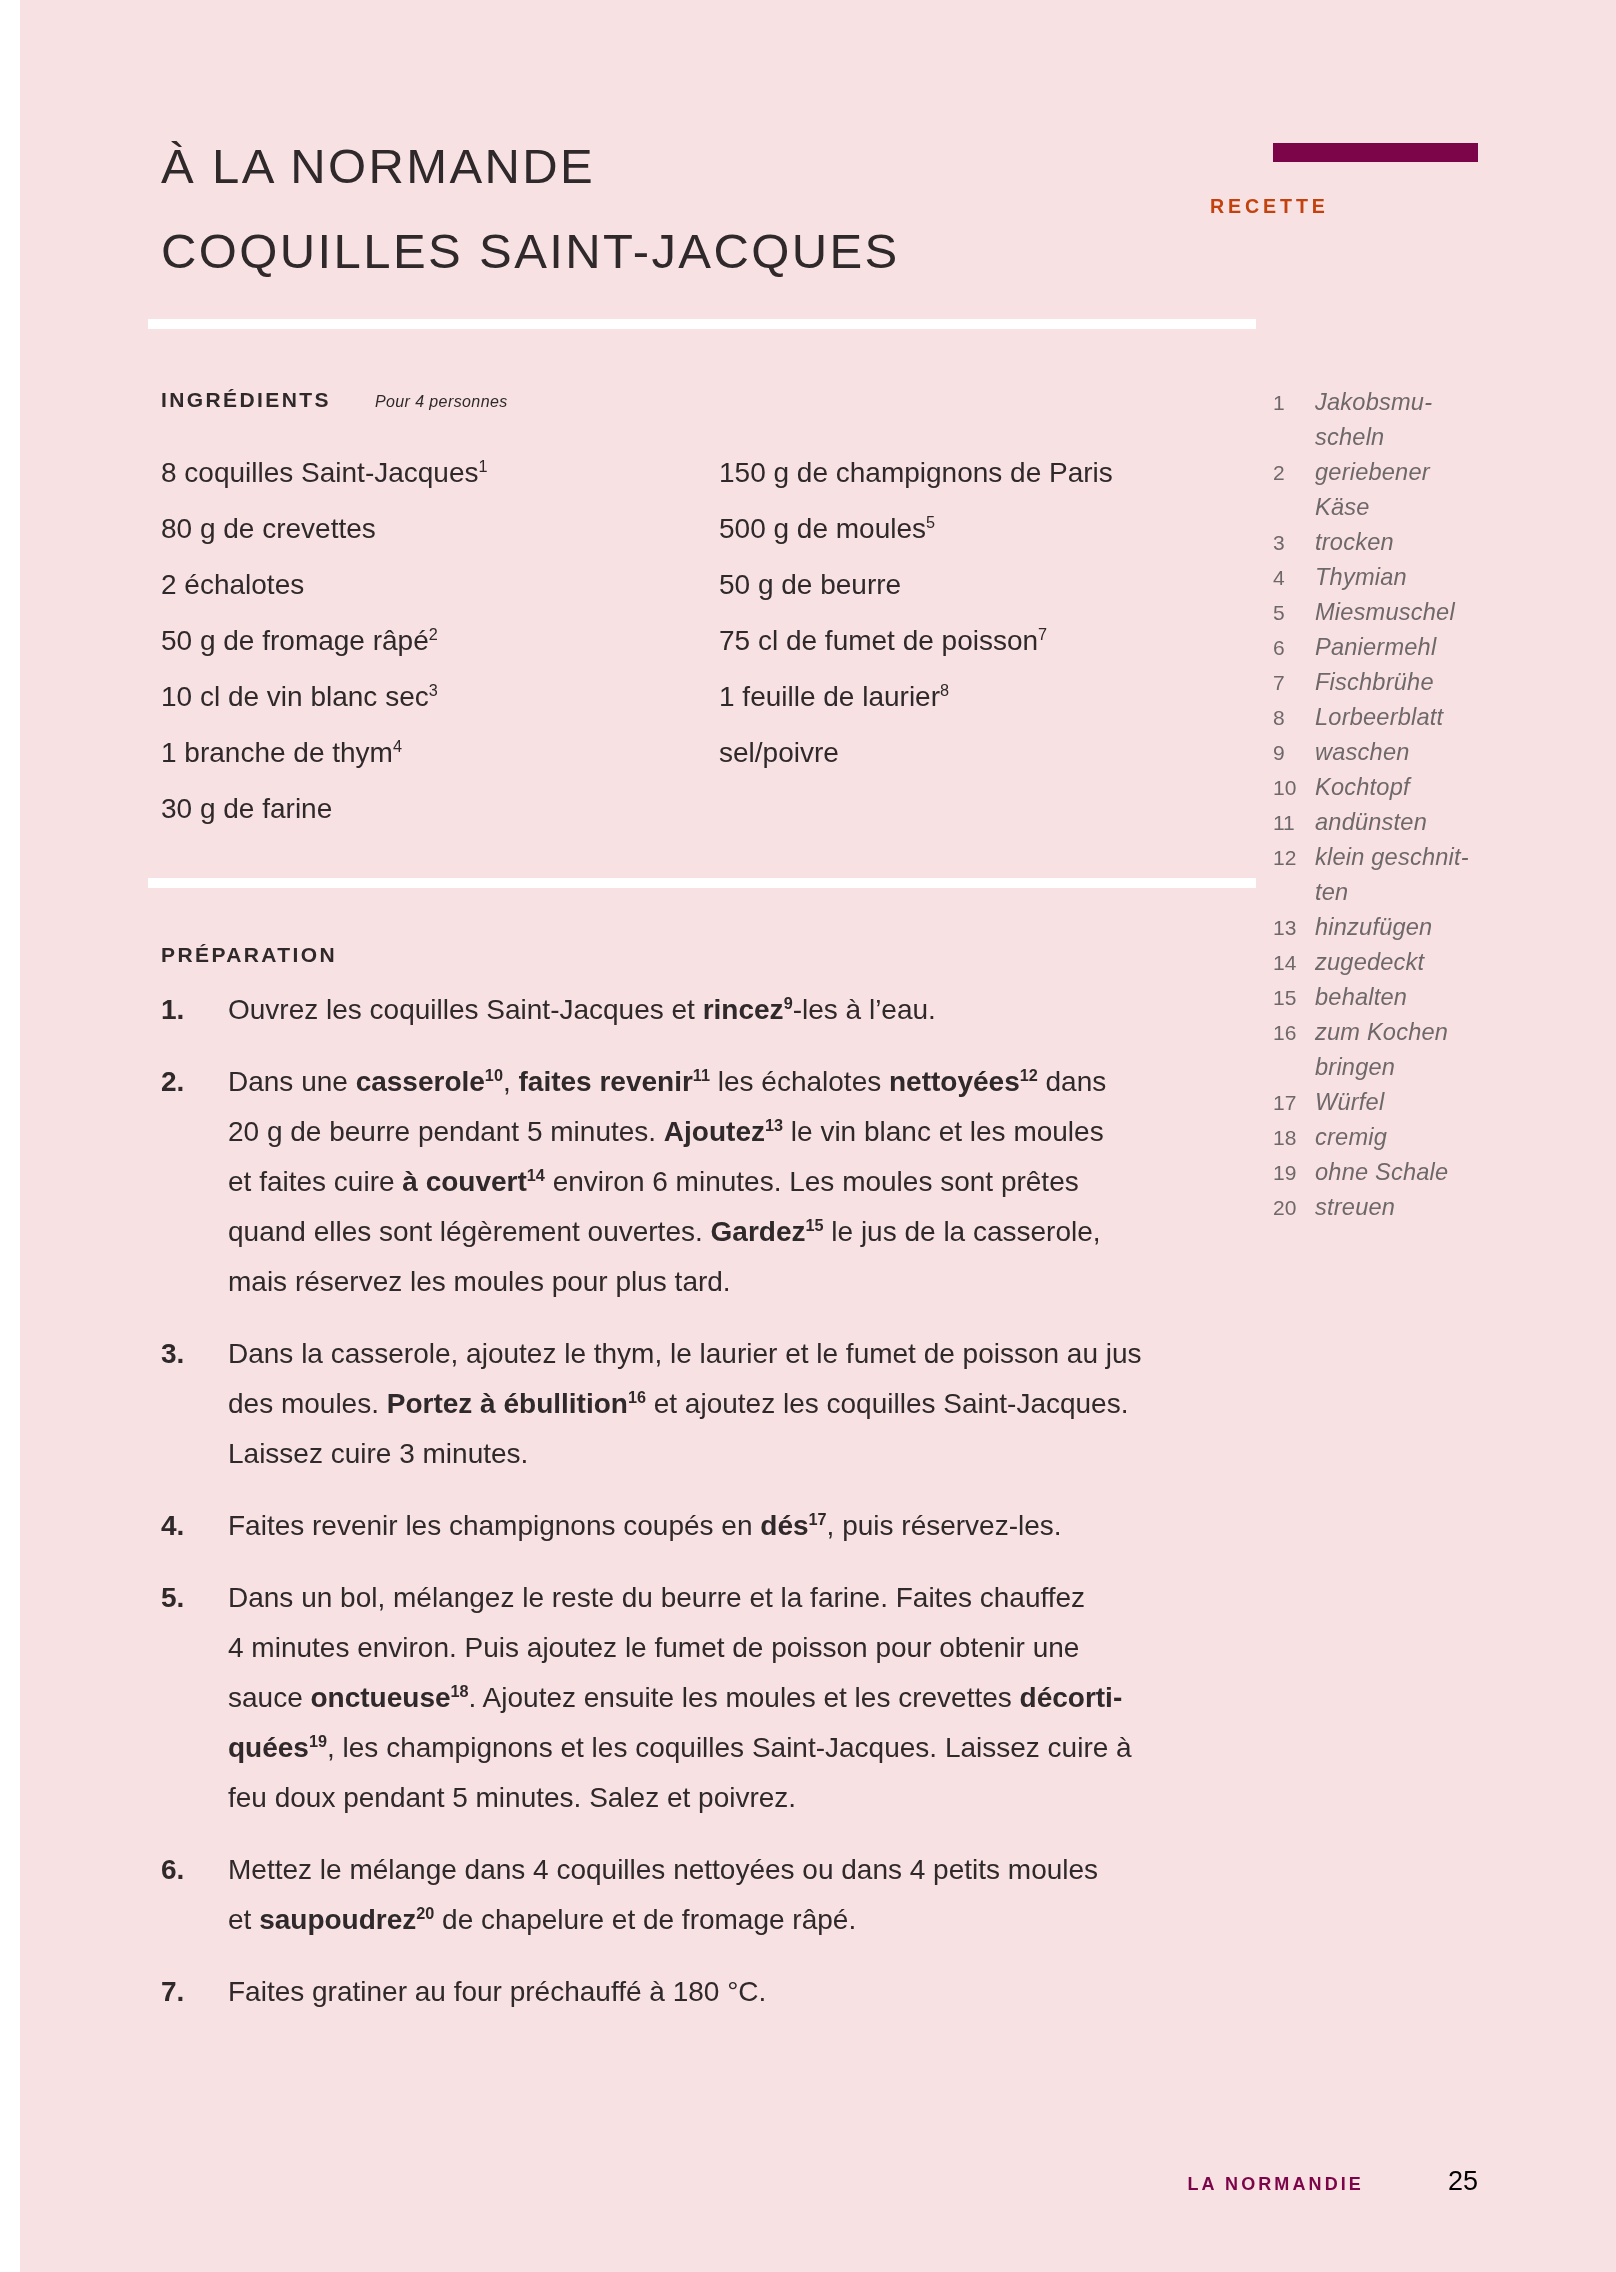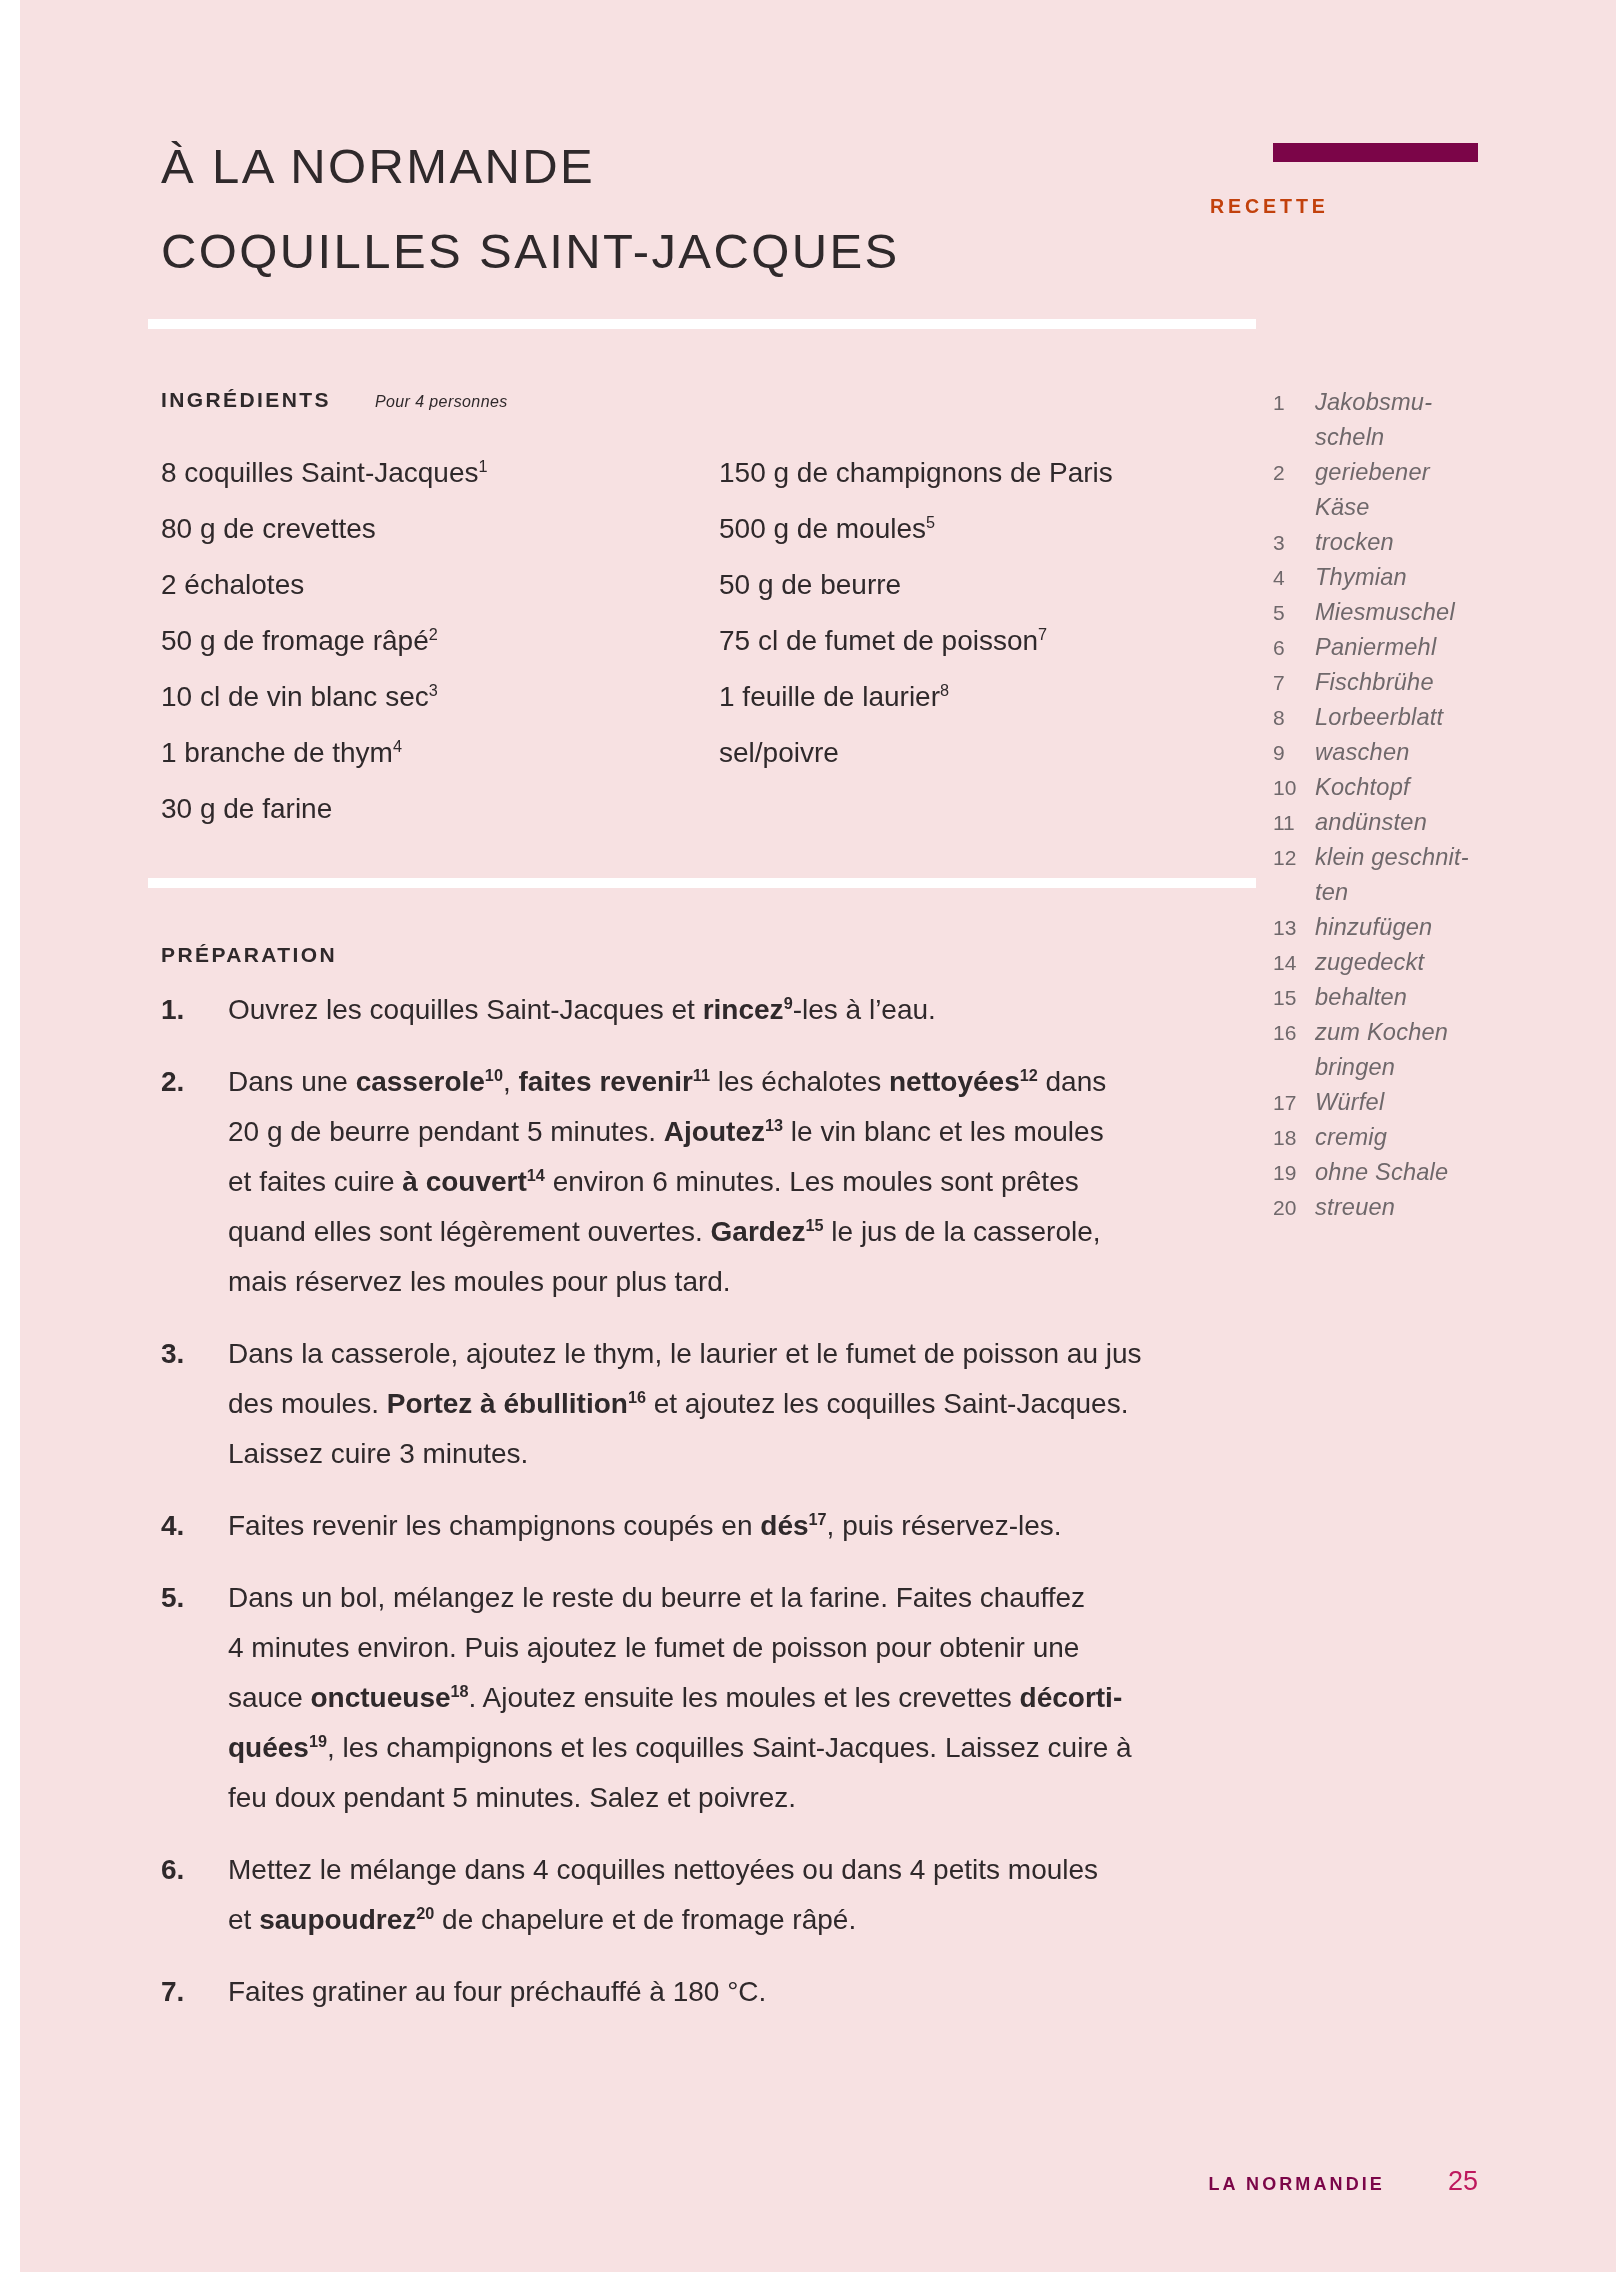--- a/index.html
+++ b/index.html
@@ -47,23 +47,23 @@
   sup{font-size:58%;line-height:0;vertical-align:super;}
 
   
   .vocab{position:absolute;left:1273px;top:385px;width:283px;color:#6f686b;}
   .vitem{display:flex;}
   .vnum{width:42px;flex:0 0 42px;font-size:21px;line-height:35px;}
   .vlines{font-size:23.6px;line-height:35px;font-style:italic;letter-spacing:0.2px;}
   .vline{white-space:nowrap;}
 
   
-  .footer{position:absolute;right:138px;top:2166px;display:flex;align-items:baseline;gap:63px;}
+  .footer{position:absolute;right:138px;top:2166px;display:flex;align-items:baseline;gap:84px;}
   .footer-section{font-size:18px;font-weight:700;letter-spacing:3.1px;color:#7b0548;}
-  .footer-page{font-size:27px;color:#be185d;}
+  .footer-page{font-size:27px;color:#000000;}
 </style>
 </head>
 <body>
 
 <div class="page"></div>
 
 <div class="title">
   <div>À LA NORMANDE</div>
   <div>COQUILLES SAINT-JACQUES</div>
 </div>

